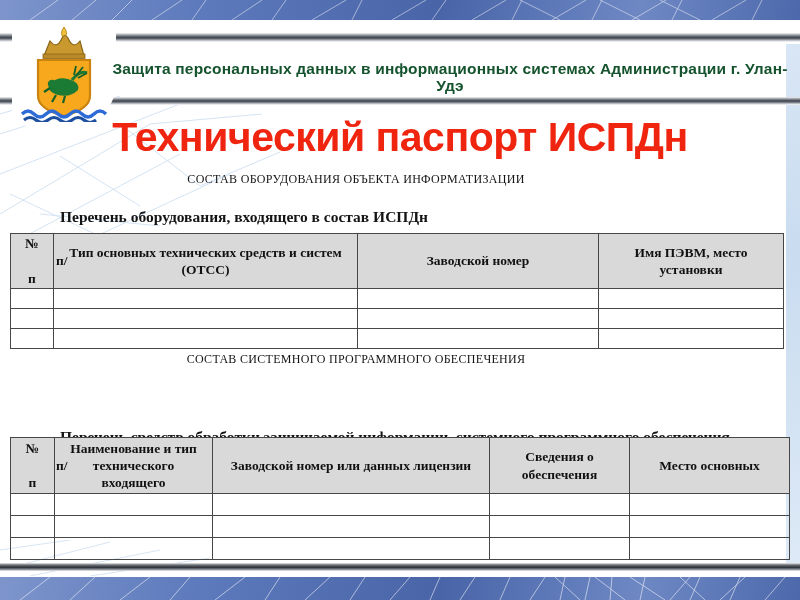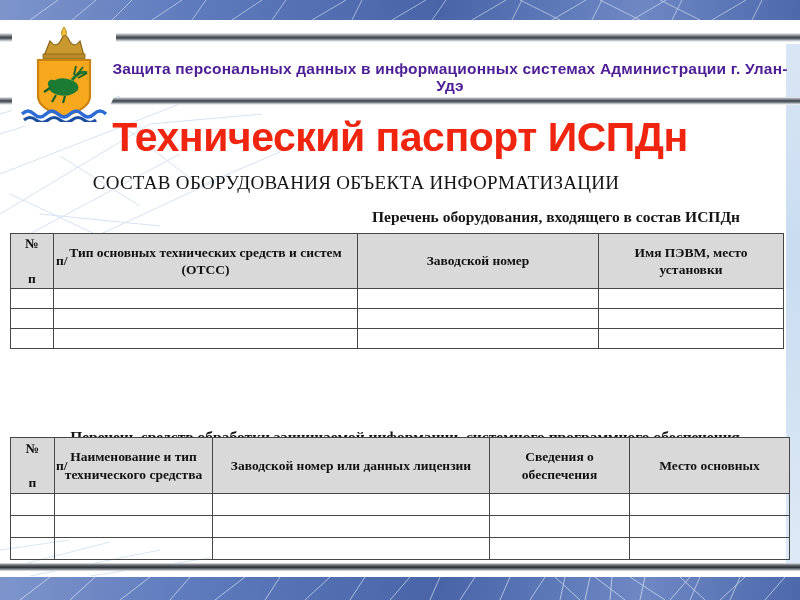--- a/index.html
+++ b/index.html
@@ -26,28 +26,28 @@
   .right-strip{position:absolute;top:44px;left:786px;width:14px;height:519px;z-index:1;
     background:linear-gradient(180deg,#d9e6f5 0%,#c9dcf0 40%,#dde9f6 100%);}
   .mesh{position:absolute;z-index:1;pointer-events:none;}
   
   .emblem-plate{position:absolute;top:22px;left:12px;width:104px;height:104px;background:#ffffff;z-index:3;
     clip-path:polygon(0 0,100% 0,100% 68%,85% 100%,0 100%);}
   .emblem{position:absolute;top:26px;left:20px;width:88px;height:96px;z-index:4;}
   
   .header-title{
     position:absolute;top:60px;left:108px;width:684px;z-index:5;
-    text-align:center;font-size:15.5px;font-weight:bold;color:#4c1d95;letter-spacing:.2px;line-height:1.1;}
+    text-align:center;font-size:15.5px;font-weight:bold;color:#14532d;letter-spacing:.2px;line-height:1.1;}
   
   .main-title{position:absolute;top:114px;left:0;width:800px;z-index:5;text-align:center;
     font-size:41px;font-weight:bold;color:#f02510;letter-spacing:-.5px;}
   .serif{font-family:"Liberation Serif",serif;color:#141414;}
   .sec-heading{position:absolute;left:0;width:712px;text-align:center;z-index:5;
-    font-size:19px;font-weight:normal;letter-spacing:.3px;}
-  .sec-sub{position:absolute;left:60px;width:680px;text-align:right;z-index:5;
+    font-size:12px;font-weight:normal;letter-spacing:.3px;}
+  .sec-sub{position:absolute;left:60px;width:680px;text-align:left;z-index:5;
     font-size:15.5px;font-weight:bold;line-height:1.3;}
   .h1-pos{top:172px;} .s1-pos{top:207px;}
   .h2-pos{top:352px;} .s2-pos{top:387px;margin-top:40px;}
   
   table.ispdn{position:absolute;left:10px;border-collapse:collapse;table-layout:fixed;z-index:5;
     font-family:"Liberation Serif",serif;}
   table.t1{top:233px;width:773px;}
   table.t2{top:437px;width:779px;}
   table.ispdn th,table.ispdn td{border:1.4px solid #474747;padding:1px 6px;}
   table.ispdn th{background:#d9d9d9;font-size:13.5px;font-weight:bold;line-height:1.28;
@@ -192,37 +192,38 @@
       </tr>
       <tr>
         <td></td>
           <td></td>
         <td></td>
           <td></td>
       </tr>
     </tbody>
   </table>
 
+  <div class="sec-heading serif h2-pos">СОСТАВ СИСТЕМНОГО ПРОГРАММНОГО ОБЕСПЕЧЕНИЯ</div>
   <div class="sec-sub serif s2-pos">Перечень средств обработки защищаемой информации, системного программного обеспечения</div>
 
   <table class="ispdn t2">
     <colgroup>
         <col style="width:44px">
         <col style="width:158px">
         <col style="width:277px">
         <col style="width:140px">
         <col style="width:160px">
       </colgroup>
     <thead>
       <tr>
         <th>
           <span>№</span><br>
           <span class="squiggle">п/п</span>
         </th>
-        <th>Наименование и тип технического средства</th>
+        <th>Наименование и тип технического входящего</th>
         <th class="pad-wide">Заводской номер или данных лицензии</th>
         <th>Сведения о обеспечения</th>
         <th>Место основных</th>
       </tr>
     </thead>
     <tbody>
       <tr>
         <td></td>
           <td></td>
         <td></td>

